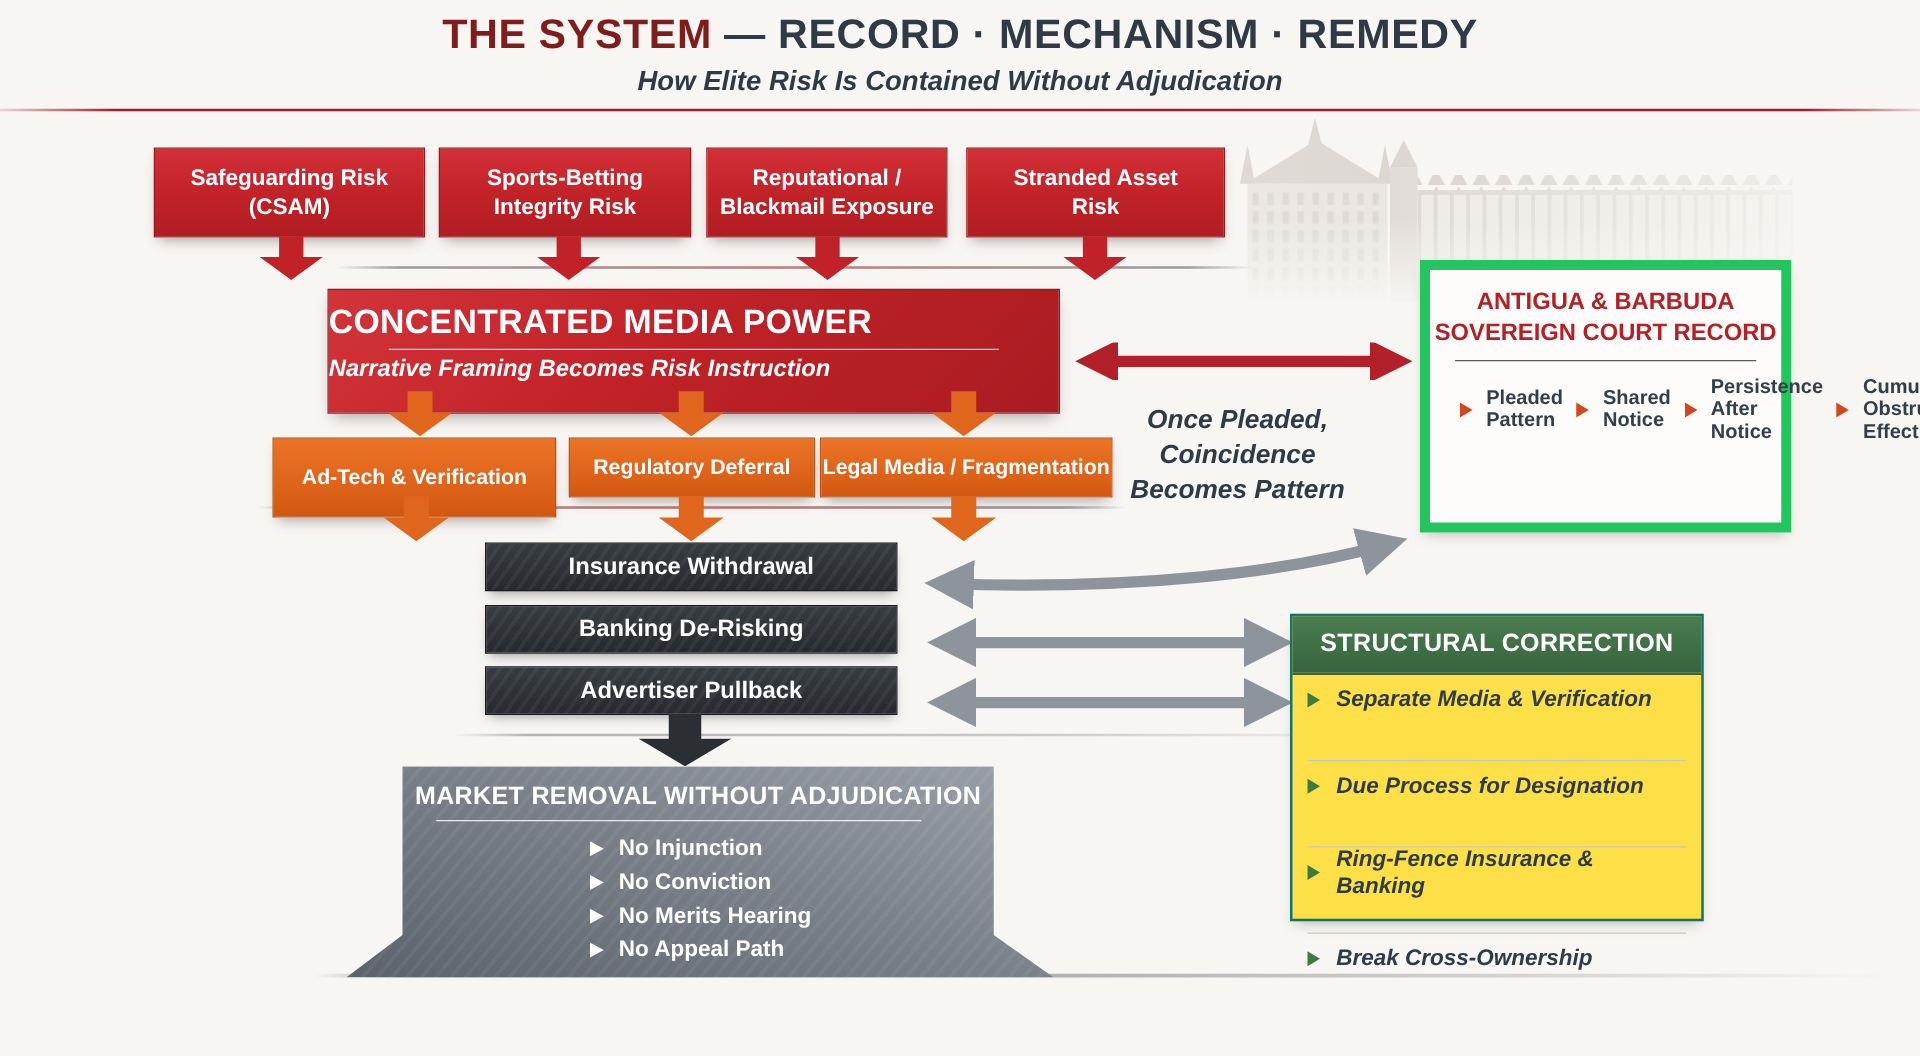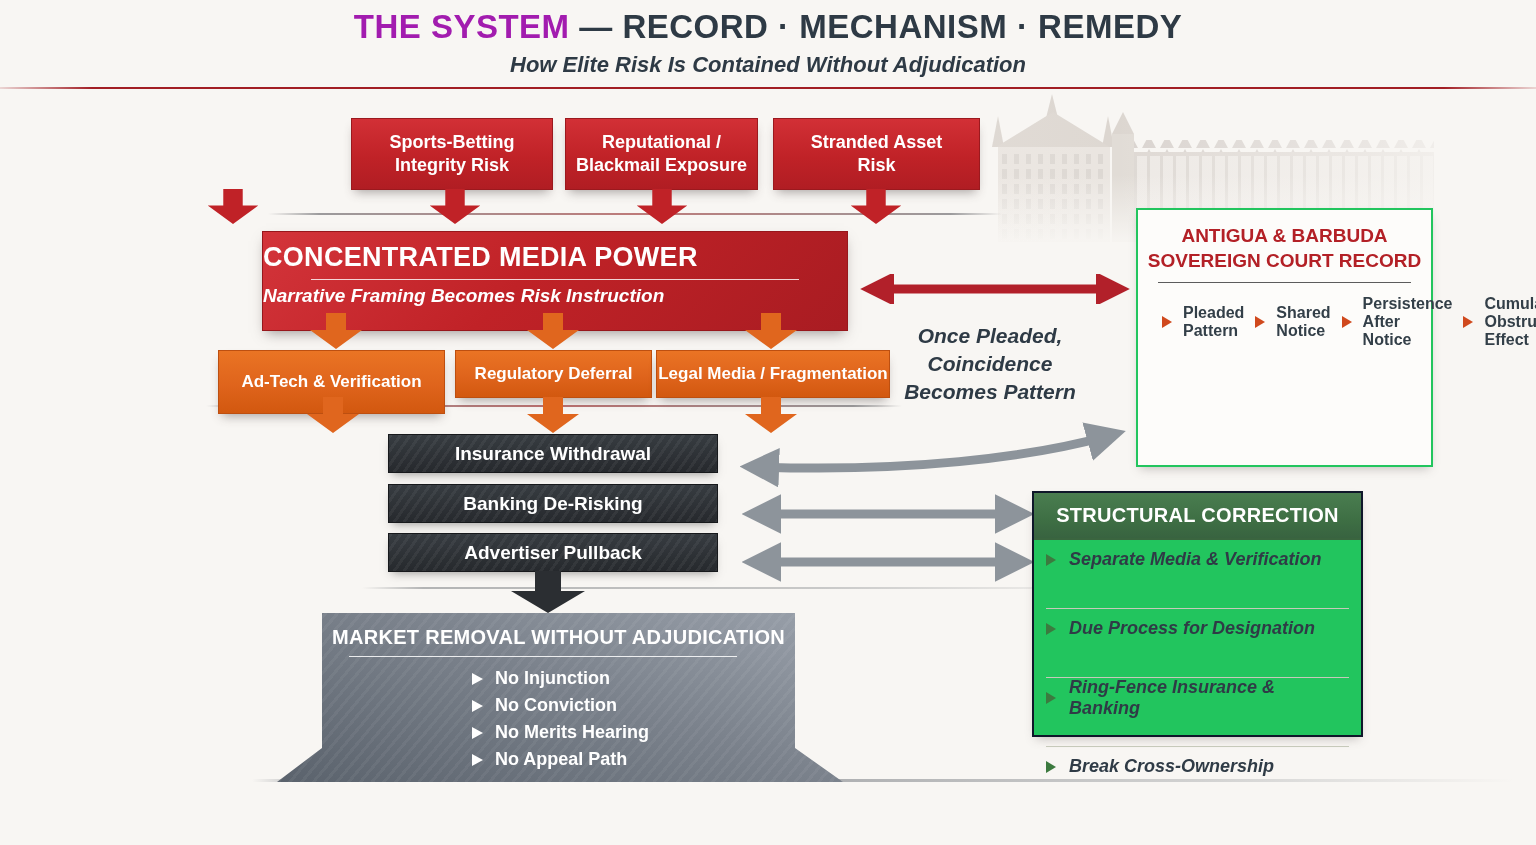--- a/index.html
+++ b/index.html
@@ -5,21 +5,21 @@
   html,body{margin:0;padding:0;background:#e9e7e4;}
   #stage{
     position:relative;width:1536px;height:845px;margin:0 auto;
     background:#f8f6f3;overflow:hidden;
     font-family:"Liberation Sans","DejaVu Sans",sans-serif;
     color:#2e3a45;
   }
   
   .page-title{position:absolute;top:8px;left:0;right:0;text-align:center;
     font-size:33px;font-weight:bold;letter-spacing:.5px;white-space:nowrap;}
-  .page-title .t-red{color:#a21caf;}
+  .page-title .t-red{color:#7f1d1d;}
   .page-title .t-dark{color:#2e3a45;}
   .page-subtitle{position:absolute;top:52px;left:0;right:0;text-align:center;
     font-size:22px;font-weight:bold;font-style:italic;color:#2e3a45;}
   .red-divider{position:absolute;top:87px;left:0;width:1536px;height:2px;
     background:linear-gradient(90deg,rgba(162,30,36,.15),#a21e24 6%,#a21e24 94%,rgba(162,30,36,.15));}
   
   .box{position:absolute;display:flex;align-items:center;justify-content:center;
     text-align:center;box-sizing:border-box;}
   .box-red{background:linear-gradient(180deg,#d23036 0%,#c02227 55%,#b01d23 100%);
     border:1px solid #9b191e;color:#fff;font-weight:bold;font-size:18px;line-height:1.3;
@@ -34,40 +34,40 @@
     box-shadow:0 5px 9px -4px rgba(60,60,60,.5);}
   
   .media-box{position:absolute;left:262px;top:231px;width:586px;height:100px;
     background:linear-gradient(135deg,#d3343a 0%,#c02227 45%,#a91c22 100%);
     border:1px solid #97171c;color:#fff;text-align:left;box-sizing:border-box;
     box-shadow:0 6px 12px -4px rgba(70,60,60,.5);}
   .media-title{font-size:27px;font-weight:bold;margin-top:10px;letter-spacing:.3px;}
   .media-sep{height:1px;background:rgba(255,255,255,.8);margin:6px 48px 5px 48px;}
   .media-sub{font-size:19px;font-weight:bold;font-style:italic;}
   
-  .court-box{position:absolute;left:1136px;top:208px;width:297px;height:259px;
-    background:#fdfcfa;border:2px solid #22c55e;box-sizing:border-box;
+  .court-box{position:absolute;left:1136px;top:208px;width:297px;height:218px;
+    background:#fdfcfa;border:8px solid #22c55e;box-sizing:border-box;
     box-shadow:0 5px 10px -4px rgba(80,70,70,.35);}
   .court-title{margin-top:14px;text-align:center;color:#b32026;font-weight:bold;
     font-size:19px;line-height:1.3;}
   .court-sep{height:1px;background:#5c5c5c;margin:9px 20px 10px 20px;}
   .court-items{display:flex;gap:11px;padding:2px 0 0 24px;}
   .court-item{display:flex;align-items:center;gap:11px;
     font-size:16px;font-weight:bold;color:#333f48;}
   .tri{width:0;height:0;border-top:6px solid transparent;border-bottom:6px solid transparent;flex:none;}
   .tri-red{border-left:10px solid #d0491d;}
   .tri-green{border-left:10px solid #3c7a3f;}
   .tri-white{border-left:11px solid #ffffff;}
   
   .annotation{position:absolute;left:878px;top:322px;width:224px;text-align:center;
     font-size:21px;font-weight:bold;font-style:italic;color:#2e3a45;
     line-height:1.33;white-space:pre-line;}
   
   .struct-box{position:absolute;left:1032px;top:491px;width:331px;height:246px;
-    border:2px solid #0f172a;box-sizing:border-box;background:#22c55e;
+    border:2px solid #0f766e;box-sizing:border-box;background:#fde047;
     box-shadow:0 5px 10px -4px rgba(80,70,70,.35);}
   .struct-header{height:45px;background:linear-gradient(180deg,#4a7d50 0%,#3e6f44 60%,#386340 100%);
     border-bottom:2px solid #3a653f;display:flex;align-items:center;justify-content:center;
     color:#fff;font-weight:bold;font-size:20px;letter-spacing:.3px;}
   .struct-items{display:flex;flex-direction:column;gap:29px;}
   .struct-item{display:flex;align-items:center;gap:13px;height:39px;margin:0 12px;
     font-size:18px;font-weight:bold;font-style:italic;color:#2f3b46;}
   .struct-item + .struct-item{border-top:1px solid #c6c9ba;}
   
   .pedestal{position:absolute;left:277px;top:613px;width:566px;height:169px;
@@ -135,20 +135,22 @@
 
   <div class="page-title"><span class="t-red">THE SYSTEM</span><span> </span><span class="t-dark">— RECORD · MECHANISM · REMEDY</span></div>
   <div class="page-subtitle">How Elite Risk Is Contained Without Adjudication</div>
   <div class="red-divider"></div>
 
   <div class="soft-line line-row1"></div>
   <div class="soft-line line-row2"></div>
   <div class="soft-line line-row3"></div>
   <div class="ground-line"></div>
 
+  <div class="box box-red" style="left:123px;top:118px;width:217px;height:72px;">Safeguarding Risk
+(CSAM)</div>
   <div class="box box-red" style="left:351px;top:118px;width:202px;height:72px;">Sports-Betting
 Integrity Risk</div>
   <div class="box box-red" style="left:565px;top:118px;width:193px;height:72px;">Reputational /
 Blackmail Exposure</div>
   <div class="box box-red" style="left:773px;top:118px;width:207px;height:72px;">Stranded Asset
 Risk</div>
 
   <svg class="abs" style="left:207px;top:189px;" width="52" height="35" viewBox="0 0 52 36">
       <path d="M16,0 H36 V17 H52 L26,36 L0,17 H16 Z" fill="#c02227"></path>
     </svg>

